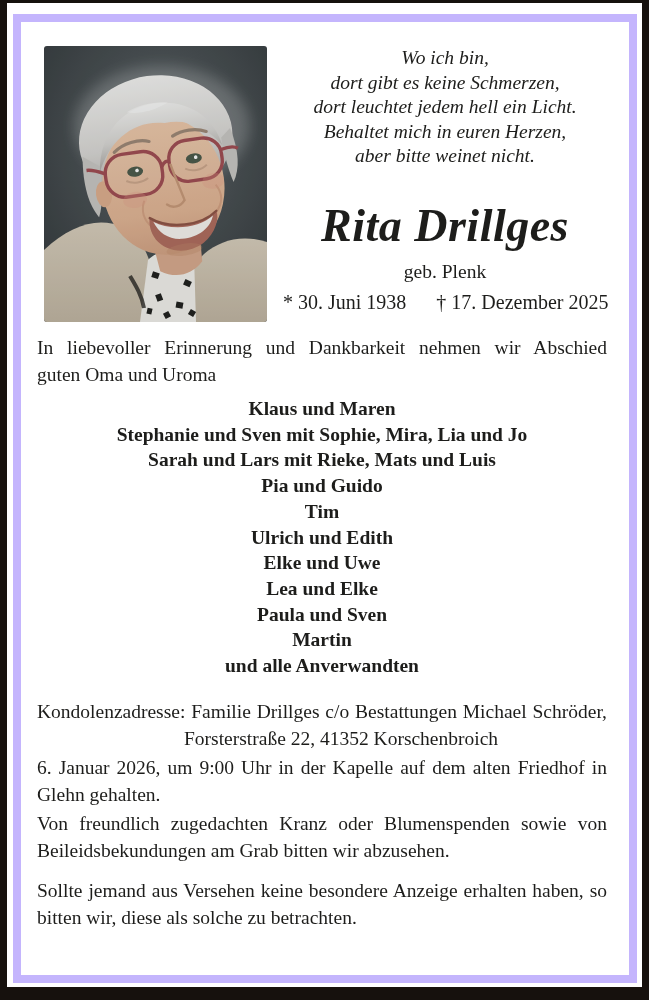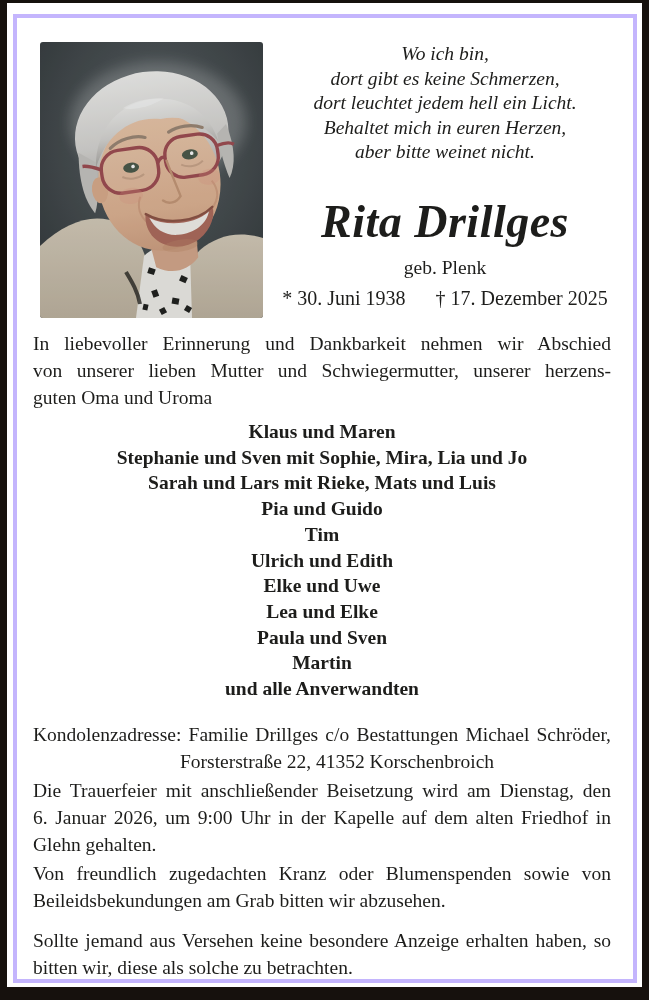--- a/index.html
+++ b/index.html
@@ -12,21 +12,21 @@
     color:#1d1d1b;
     overflow:hidden;
   }
   .page{
     position:absolute;left:7px;top:3px;width:635px;height:984px;
     background:#ffffff;
   }
   .frame{
     box-sizing:border-box;
     position:absolute;left:6px;top:11px;width:624px;height:969px;
-    border:4px solid #c4b5fd;
+    border:8px solid #c4b5fd;
     padding:24px 22px 0 16px;
     overflow:hidden;
   }
   .header{display:flex;align-items:flex-start;}
   .photo{
     width:223px;height:276px;flex:0 0 auto;margin-left:7px;
     border-radius:3px;overflow:hidden;position:relative;
   }
   .photo svg{display:block;}
   .header-right{
@@ -173,21 +173,20 @@
         <div class="deceased-name">Rita Drillges</div>
         <div class="maiden">geb. Plenk</div>
         <div class="dates">
           <span class="birth">* 30. Juni 1938</span><span>† 17. Dezember 2025</span>
         </div>
       </div>
     </div>
 
     <div class="blk intro">
       <div class="jl">In liebevoller Erinnerung und Dankbarkeit nehmen wir Abschied</div>
-      <div class="jl">von unserer lieben Mutter und Schwiegermutter, unserer herzens-</div>
       <div>guten Oma und Uroma</div>
     </div>
 
     <div class="mourners">
       <div>Klaus und Maren</div>
       <div>Stephanie und Sven mit Sophie, Mira, Lia und Jo</div>
       <div>Sarah und Lars mit Rieke, Mats und Luis</div>
       <div>Pia und Guido</div>
       <div>Tim</div>
       <div>Ulrich und Edith</div>
@@ -197,21 +196,20 @@
       <div>Martin</div>
       <div>und alle Anverwandten</div>
     </div>
 
     <div class="blk condolence">
       <div class="jl">Kondolenzadresse: Familie Drillges c/o Bestattungen Michael Schröder,</div>
       <div class="l2">Forsterstraße 22, 41352 Korschenbroich</div>
     </div>
 
     <div class="blk funeral">
-      <div class="jl">Die Trauerfeier mit anschließender Beisetzung wird am Dienstag, den</div>
       <div class="jl">6. Januar 2026, um 9:00 Uhr in der Kapelle auf dem alten Friedhof in</div>
       <div>Glehn gehalten.</div>
     </div>
 
     <div class="blk flowers">
       <div class="jl">Von freundlich zugedachten Kranz oder Blumenspenden sowie von</div>
       <div>Beileidsbekundungen am Grab bitten wir abzusehen.</div>
     </div>
 
     <div class="blk apology">

